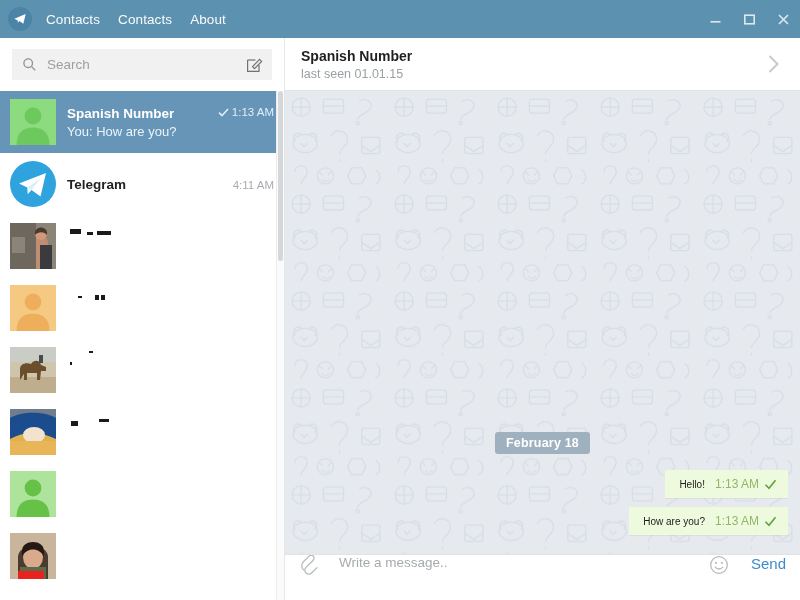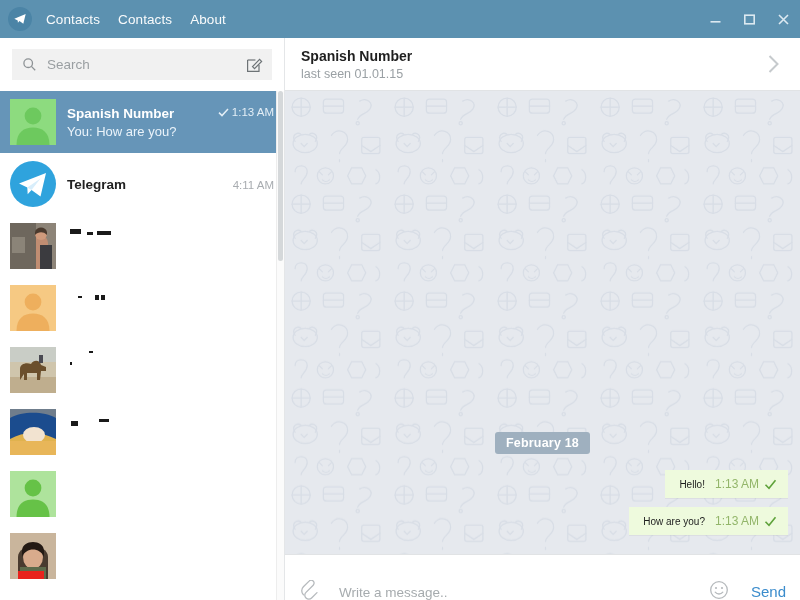--- a/index.html
+++ b/index.html
@@ -143,21 +143,21 @@
     max-width: 75%; box-shadow: 0 1px 0 rgba(0,0,0,.045);
   }
   .bubble-text { font-size: 10px; color: #1c1c1c; }
   .bubble-meta { display: flex; align-items: center; gap: 5px; margin-left: auto; }
   .bubble-time { font-size: 12px; color: #93b66a; white-space: nowrap; }
   .bubble-check { color: #5ea23a; display: flex; align-items: center; }
 
   .composer {
     height: 46px; flex: 0 0 46px; background: #ffffff;
     border-top: 1px solid #e1e3e5;
-    display: flex; align-items: flex-end; padding: 0 14px 0 14px; gap: 0;
+    display: flex; align-items: flex-start; padding: 0 14px 0 14px; gap: 0;
   }
   .attach { flex: 0 0 22px; color: #b6babd; display:flex; align-items:center; }
   .msg-input {
     flex: 1 1 auto; border: none; outline: none; background: transparent;
     font-family: "Liberation Sans", sans-serif; font-size: 13.5px; color: #111;
     padding-left: 18px;
   }
   .msg-input::placeholder { color: #a6abae; }
   .emoji { flex: 0 0 22px; color: #b6babd; display:flex; align-items:center; margin-right: 20px; }
   .send-btn {

